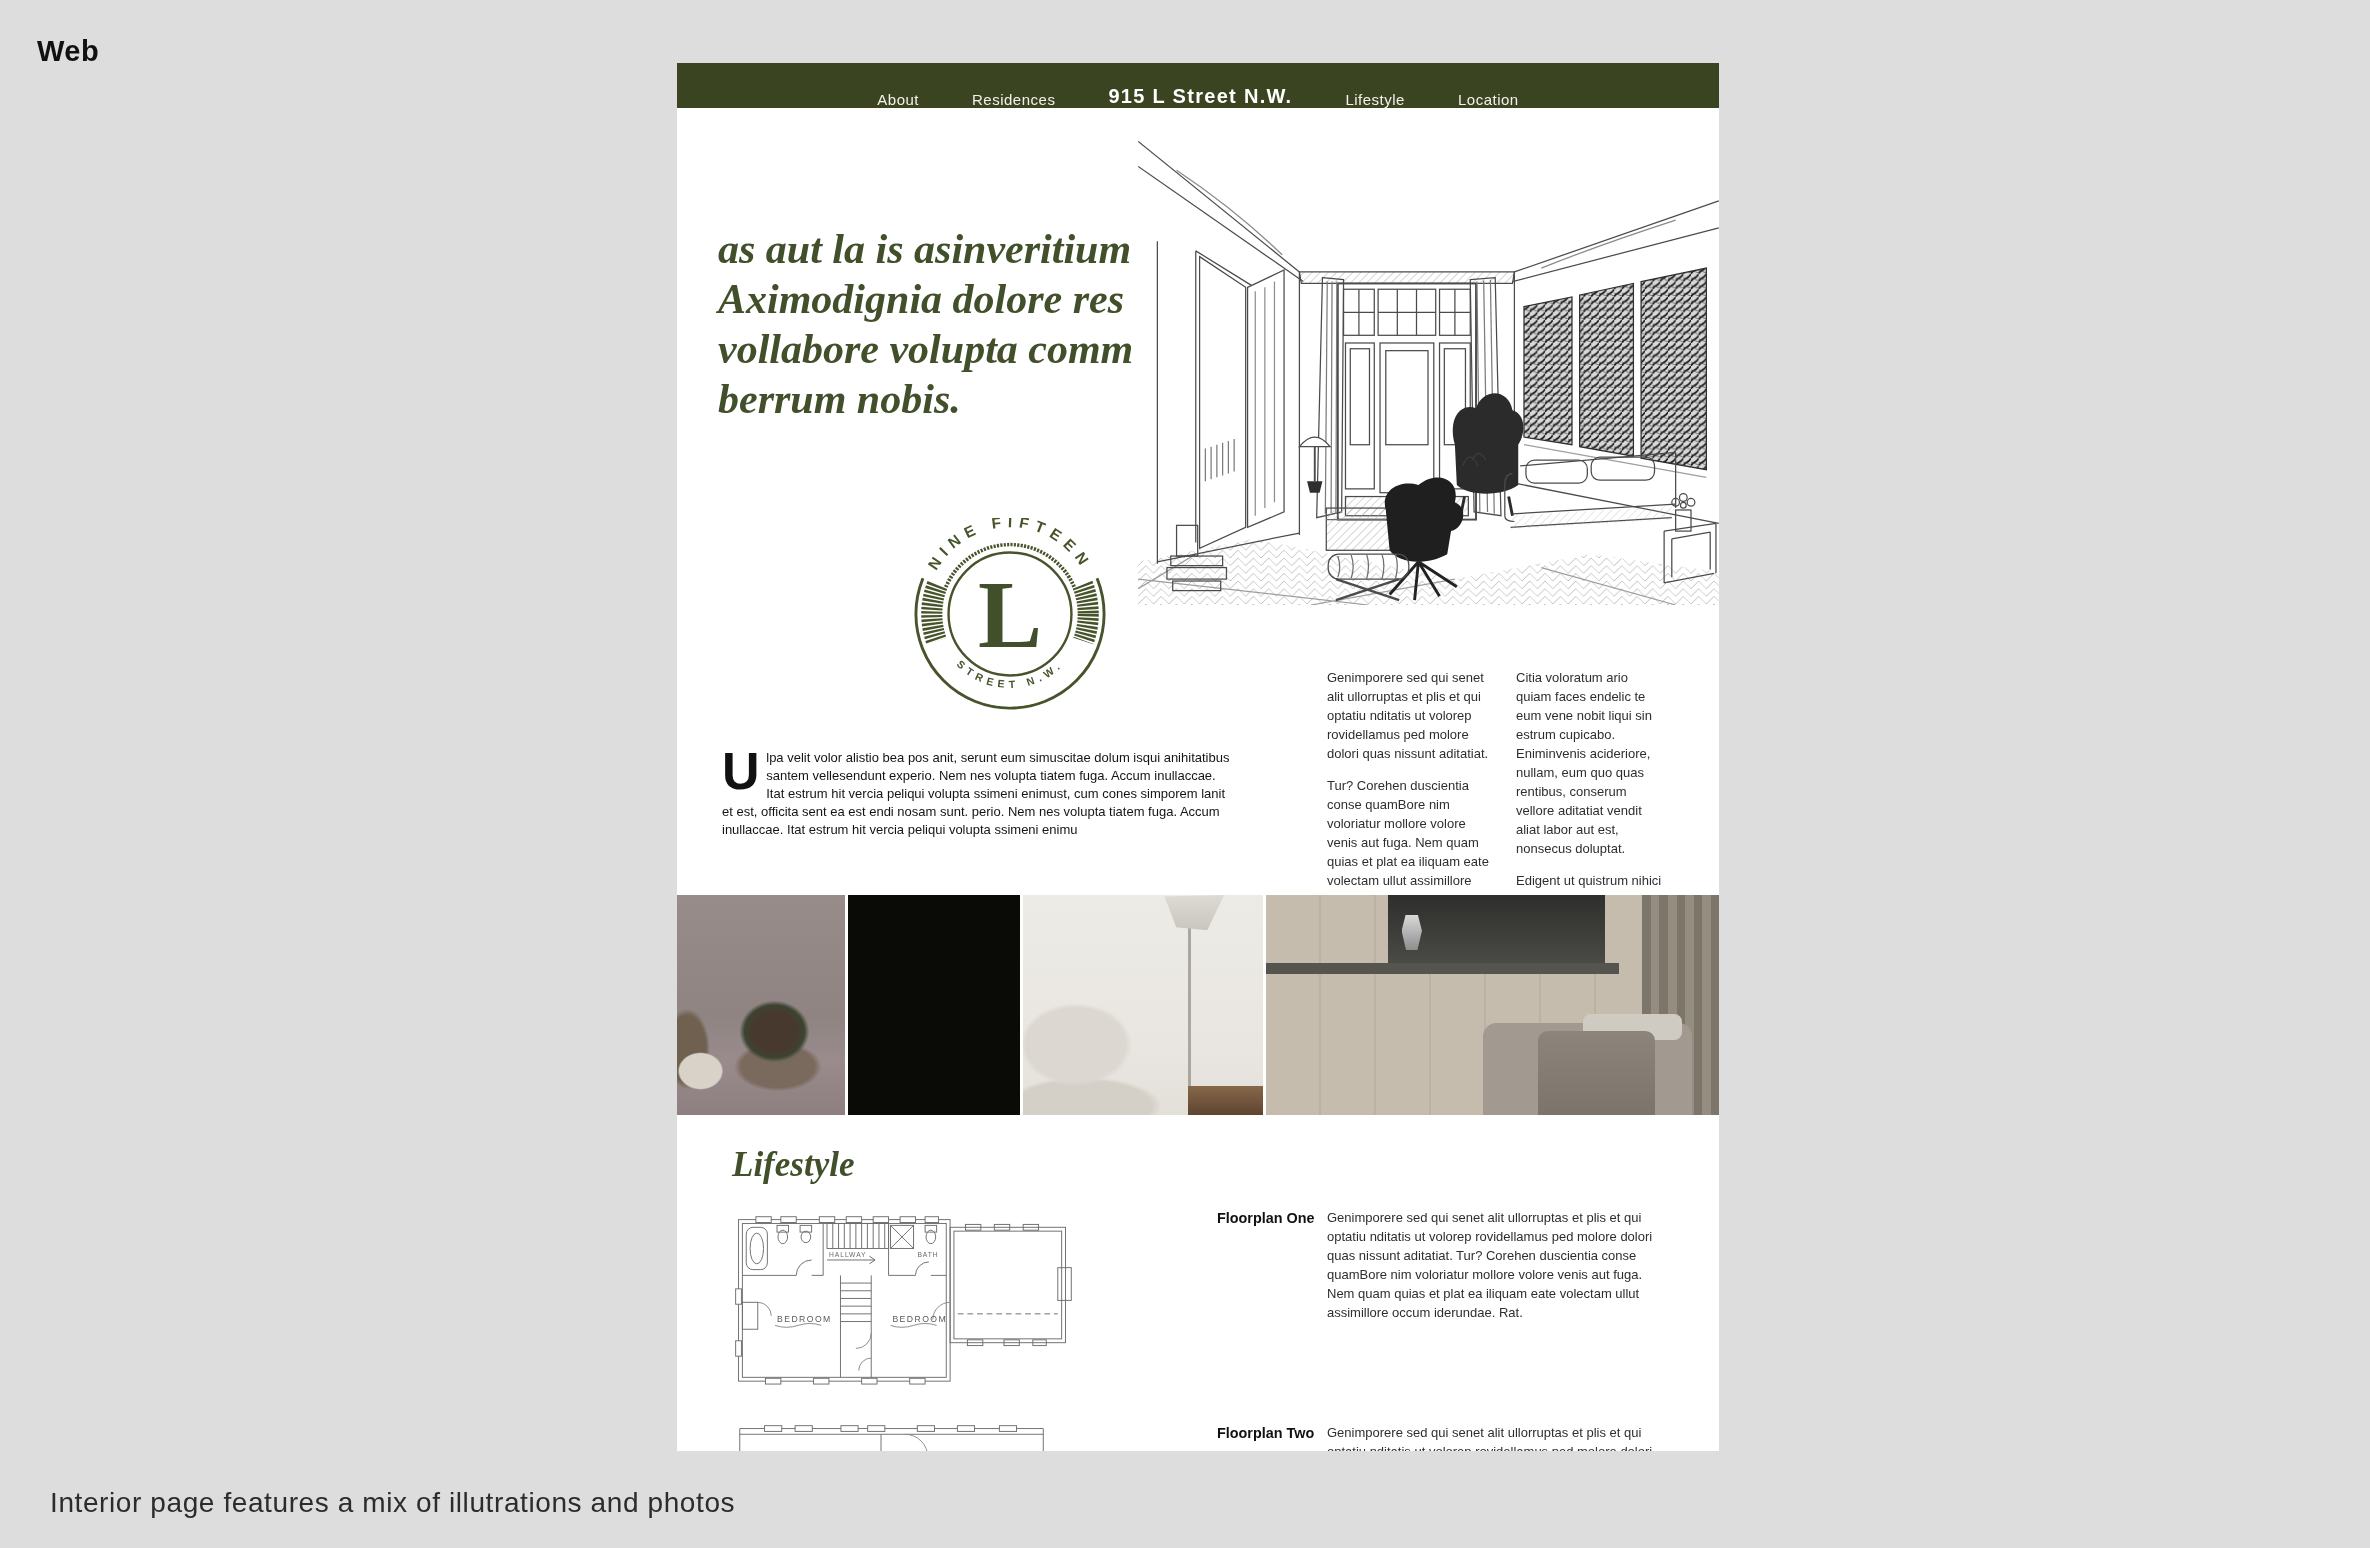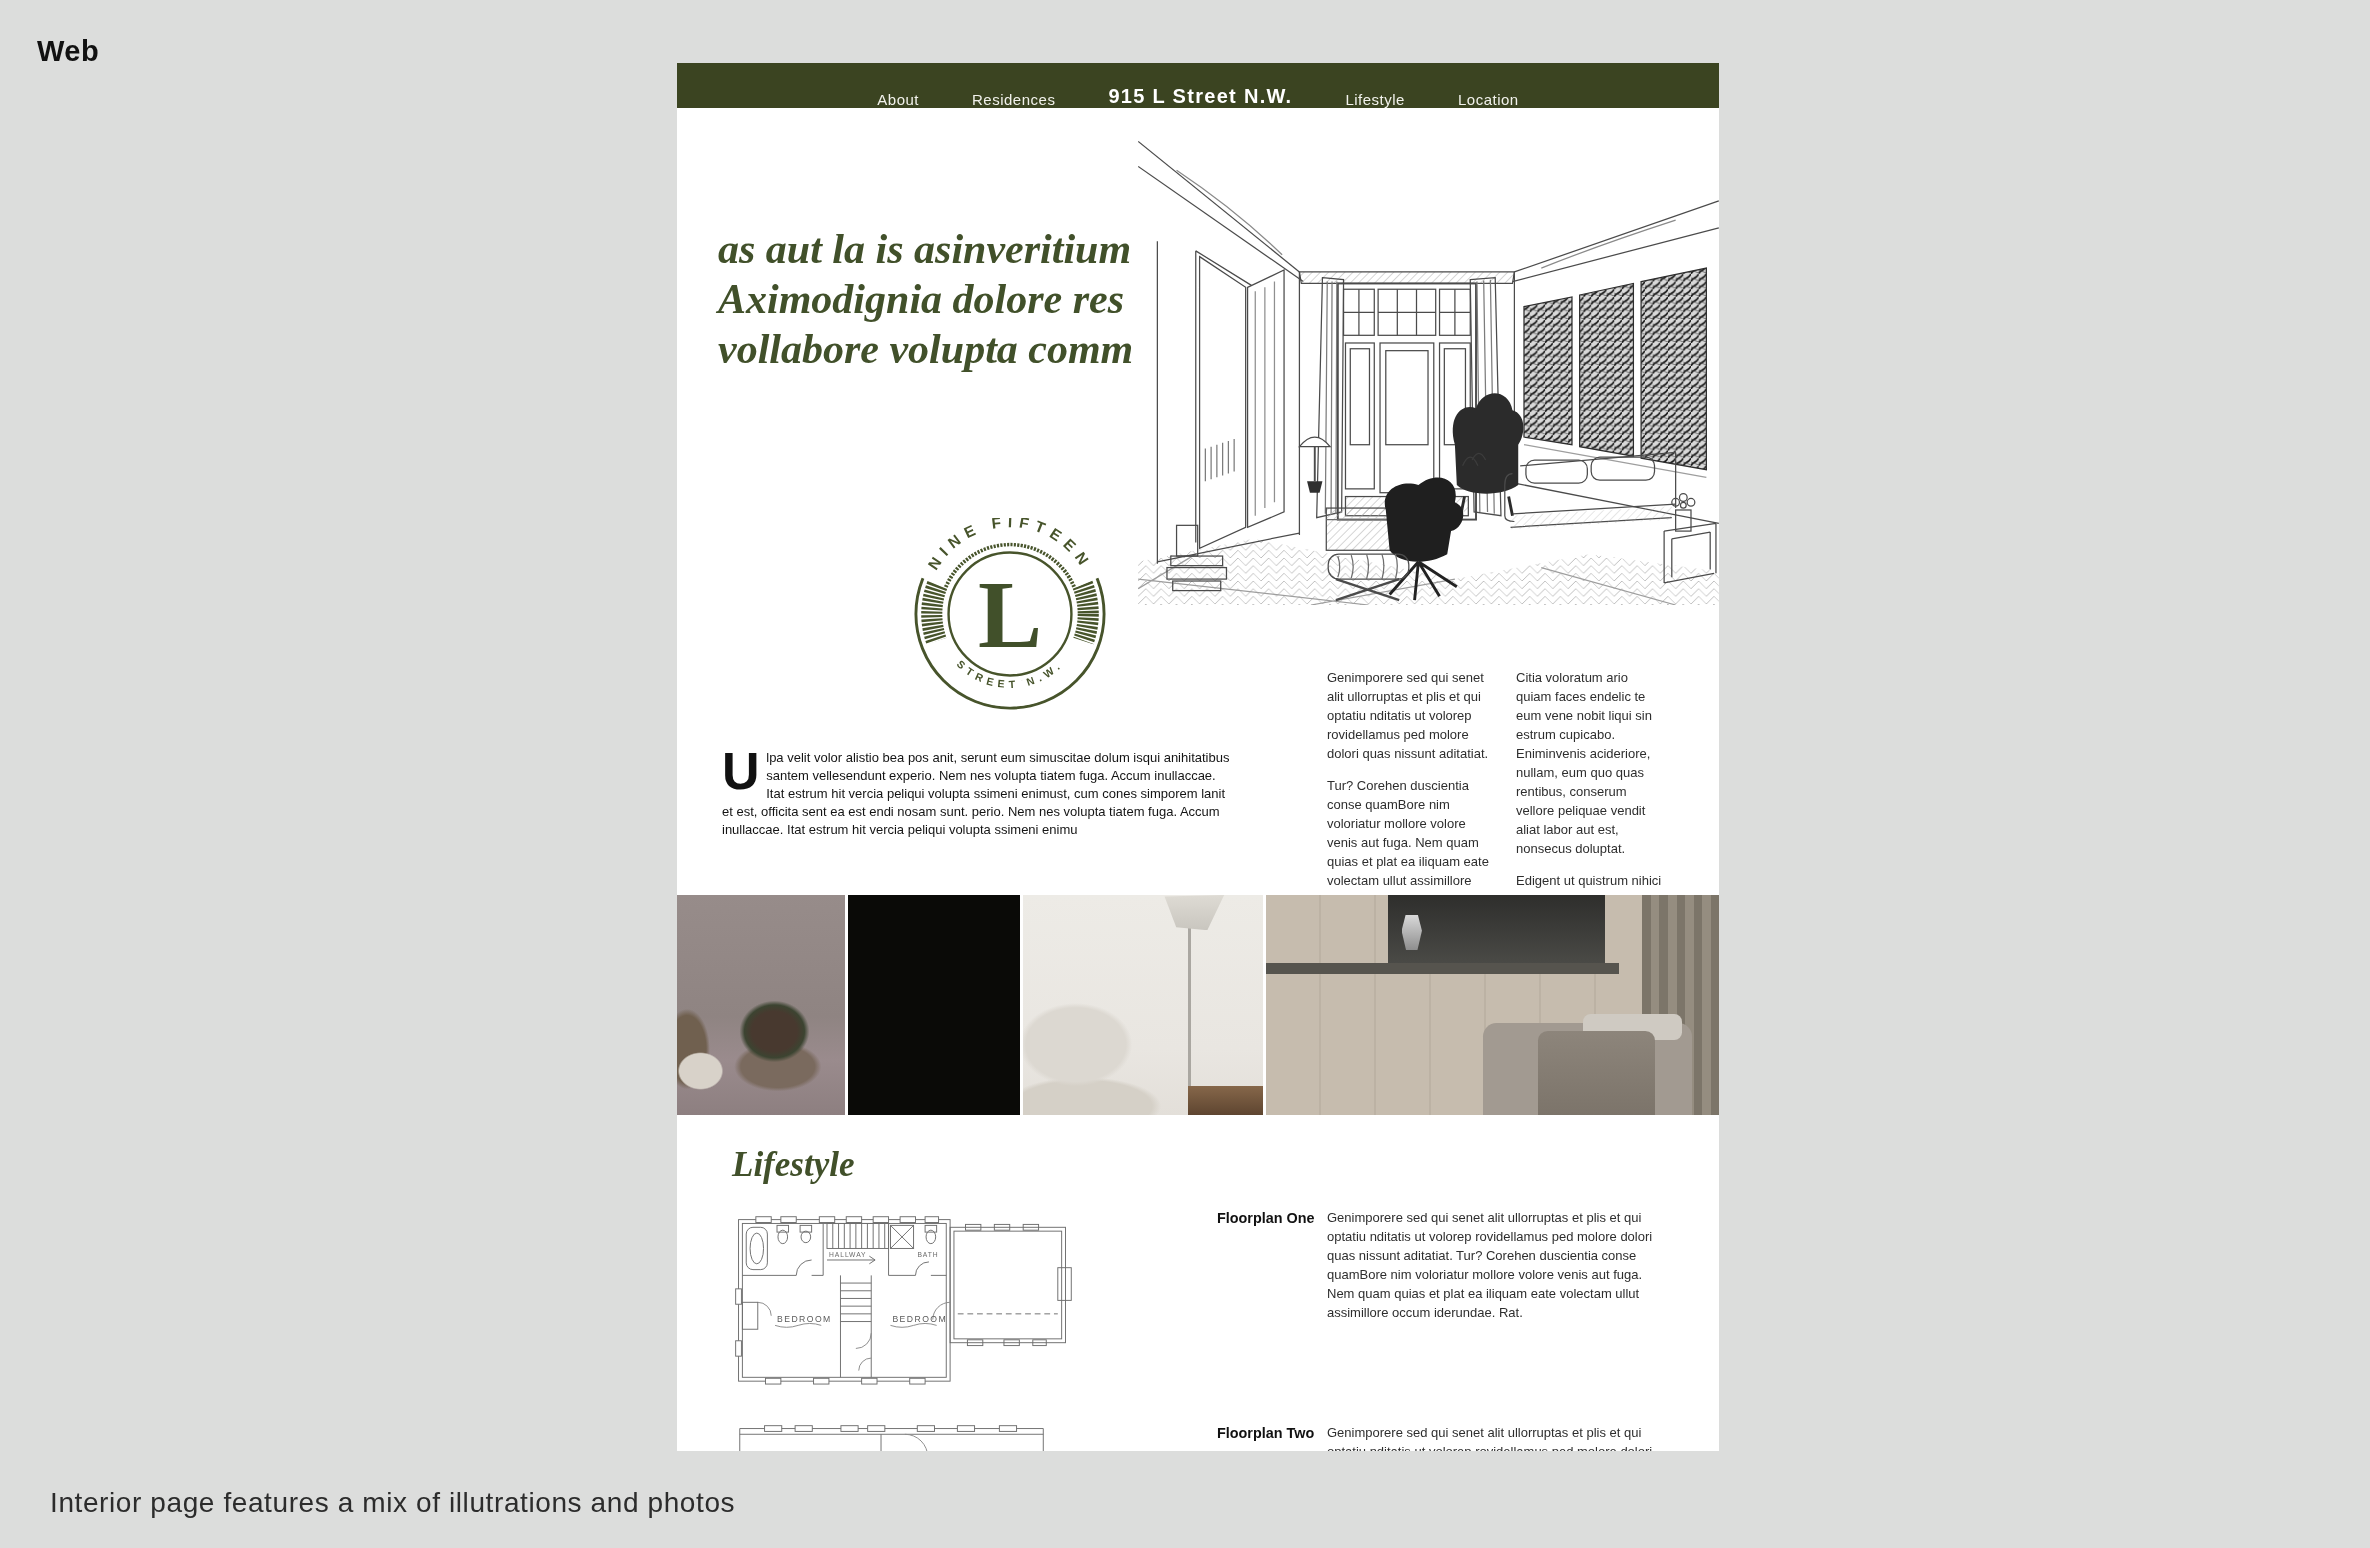--- a/index.html
+++ b/index.html
@@ -94,20 +94,21 @@
       <span class="nav-item">Residences</span>
       <span class="nav-brand">915 L Street N.W.</span>
       <span class="nav-item">Lifestyle</span>
       <span class="nav-item">Location</span>
     </div>
 
     <div class="headline">
       <div>as aut la is asinveritium</div>
       <div>Aximodignia dolore res</div>
       <div>vollabore volupta comm</div>
+      <div>berrum nobis.</div>
     </div>
 
     <svg class="illustration" viewBox="0 0 605 497">
       <defs>
         <pattern id="hatch" width="6" height="6" patternUnits="userSpaceOnUse" patternTransform="rotate(45)">
           <line x1="0" y1="0" x2="0" y2="6" stroke="#a9a9a9" stroke-width="1"></line>
         </pattern>
         <pattern id="art" width="8" height="8" patternUnits="userSpaceOnUse">
           <rect width="8" height="8" fill="#d8d8d8"></rect>
           <path d="M0 8 C2 3 5 6 8 0" stroke="#1c1c1c" stroke-width="1.8" fill="none"></path>
@@ -229,21 +230,21 @@
 
     <div class="intro">
       <span class="dropcap">U</span><span>lpa velit volor alistio bea pos anit, serunt eum simuscitae dolum isqui anihitatibus santem vellesendunt experio. Nem nes volupta tiatem fuga. Accum inullaccae. Itat estrum hit vercia peliqui volupta ssimeni enimust, cum cones simporem lanit et est, officita sent ea est endi nosam sunt. perio. Nem nes volupta tiatem fuga. Accum inullaccae. Itat estrum hit vercia peliqui volupta ssimeni enimu</span>
     </div>
 
     <div class="col col-1">
       <p>Genimporere sed qui senet alit ullorruptas et plis et qui optatiu nditatis ut volorep rovidellamus ped molore dolori quas nissunt aditatiat.</p>
       <p>Tur? Corehen duscientia conse quamBore nim voloriatur mol­lore volore venis aut fuga. Nem quam quias et plat ea iliquam eate volectam ullut assimillore occum iderundae. Rat.</p>
     </div>
     <div class="col col-2">
-      <p>Citia voloratum ario quiam faces endelic te eum vene nobit liqui sin estrum cupicabo. Eniminvenis acideriore, nullam, eum quo quas rentibus, conserum vellore peliquae vendit aliat labor aut est, nonsecus doluptat.</p>
+      <p>Citia voloratum ario quiam faces endelic te eum vene nobit liqui sin estrum cupicabo. Eniminvenis acideriore, nullam, eum quo quas rentibus, conserum vellore aditatiat vendit aliat labor aut est, nonsecus doluptat.</p>
       <p>Edigent ut quistrum nihici con corum arcil magnat</p>
     </div>
 
     <div class="photo-strip">
       <div class="photo photo-1"></div>
       <div class="photo photo-2"></div>
       <div class="photo photo-3">
         <div class="lamp-pole"></div>
         <div class="lamp-shade"></div>
         <div class="nightstand"></div>

